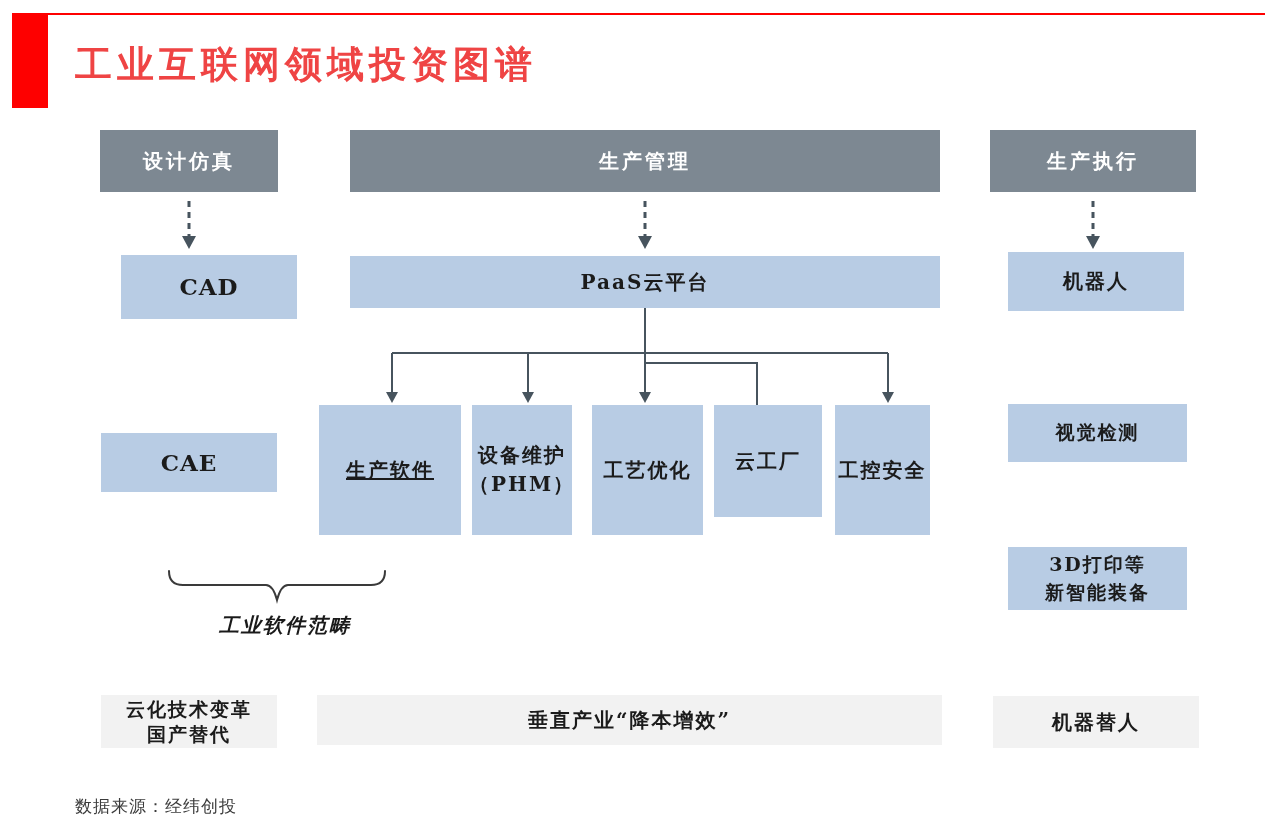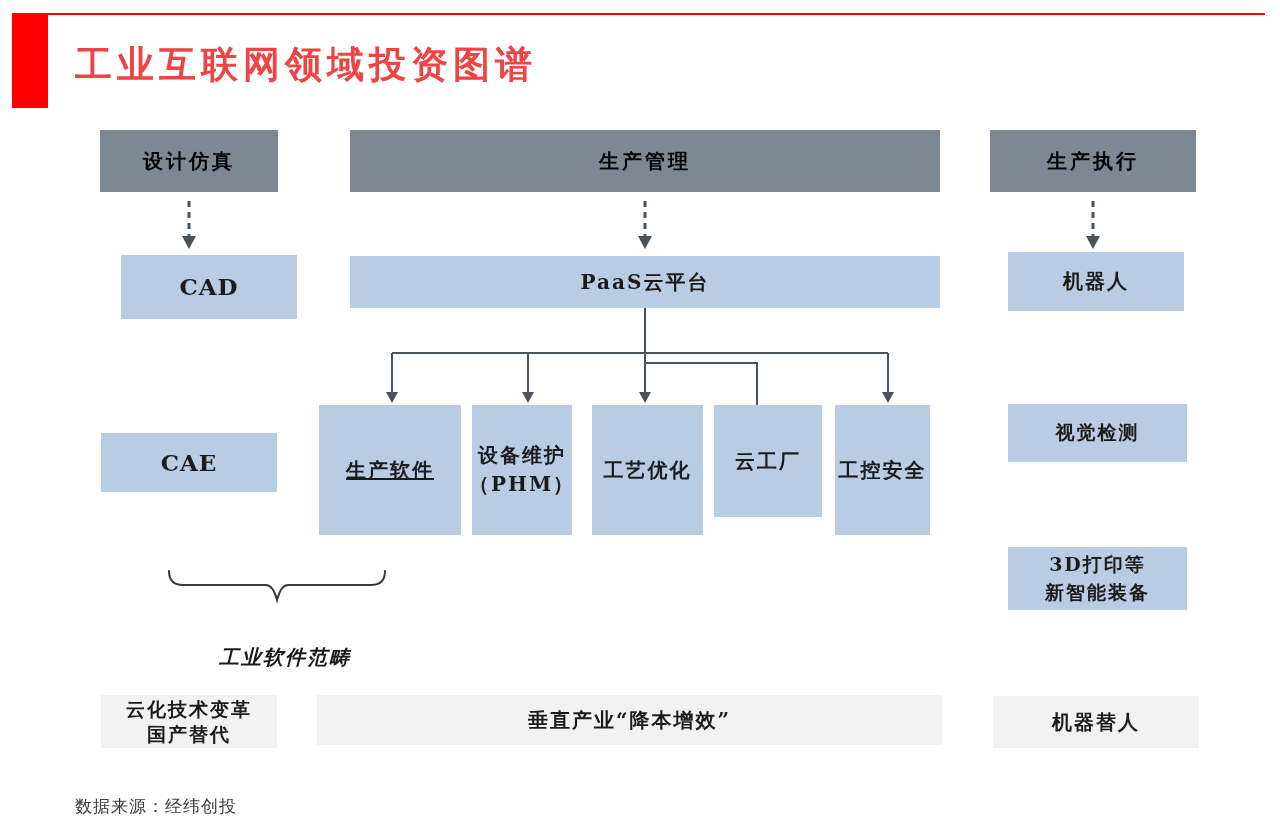--- a/index.html
+++ b/index.html
@@ -13,21 +13,21 @@
   .red-line{left:12px;top:13px;width:1253px;height:2px;background:#fe0000;}
   
   .title{
     left:75px;top:40px;width:760px;
     font-size:37px;font-weight:bold;color:#ef4444;letter-spacing:5px;
     font-family:"Liberation Sans",sans-serif;
   }
   
   .bx{display:flex;align-items:center;justify-content:center;}
   .bx span{white-space:pre-line;text-align:center;display:block;}
-  .hdr{background:#7d8892;color:#000000;font-weight:bold;font-size:20px;
+  .hdr{background:#7d8892;color:#ffffff;font-weight:bold;font-size:20px;
        letter-spacing:3px;font-family:"DejaVu Serif",serif;}
   .blue{background:#b8cce4;color:#1b1b1b;font-weight:bold;font-size:20px;
         letter-spacing:2px;font-family:"DejaVu Serif",serif;line-height:1.45;}
   .lite{background:#f2f2f2;color:#1b1b1b;font-weight:bold;font-size:20px;
         letter-spacing:2px;font-family:"DejaVu Serif",serif;line-height:1.3;}
   .latin{font-size:23px;letter-spacing:1px;}
   
   .p-hdr-design{left:100px;top:130px;width:178px;height:62px;}
   .p-hdr-mgmt{left:350px;top:130px;width:590px;height:62px;}
   .p-hdr-exec{left:990px;top:130px;width:206px;height:62px;}
@@ -41,21 +41,21 @@
   .p-child4{left:714px;top:405px;width:108px;height:112px;}
   .p-child5{left:835px;top:405px;width:95px;height:130px;}
   .p-visual{left:1008px;top:404px;width:179px;height:58px;font-size:19px;}
   .p-3d{left:1008px;top:547px;width:179px;height:63px;font-size:19px;line-height:1.45;}
   .p-bot-left{left:101px;top:695px;width:176px;height:53px;font-size:19px;}
   .p-bot-mid{left:317px;top:695px;width:625px;height:50px;}
   .p-bot-right{left:993px;top:696px;width:206px;height:52px;}
   .brace-label{
     left:185px;top:612px;width:200px;text-align:center;
     font-family:"DejaVu Serif",serif;font-style:italic;font-weight:bold;
-    font-size:20px;color:#1a1a1a;letter-spacing:2px;margin-top:32px;
+    font-size:20px;color:#1a1a1a;letter-spacing:2px;
   }
   .footer{
     left:75px;top:795px;font-size:17px;color:#3b3b3b;letter-spacing:1px;
     font-family:"Liberation Sans",sans-serif;
   }
   svg.overlay{position:absolute;left:0;top:0;pointer-events:none;}
 </style>
 </head>
 <body>
 

